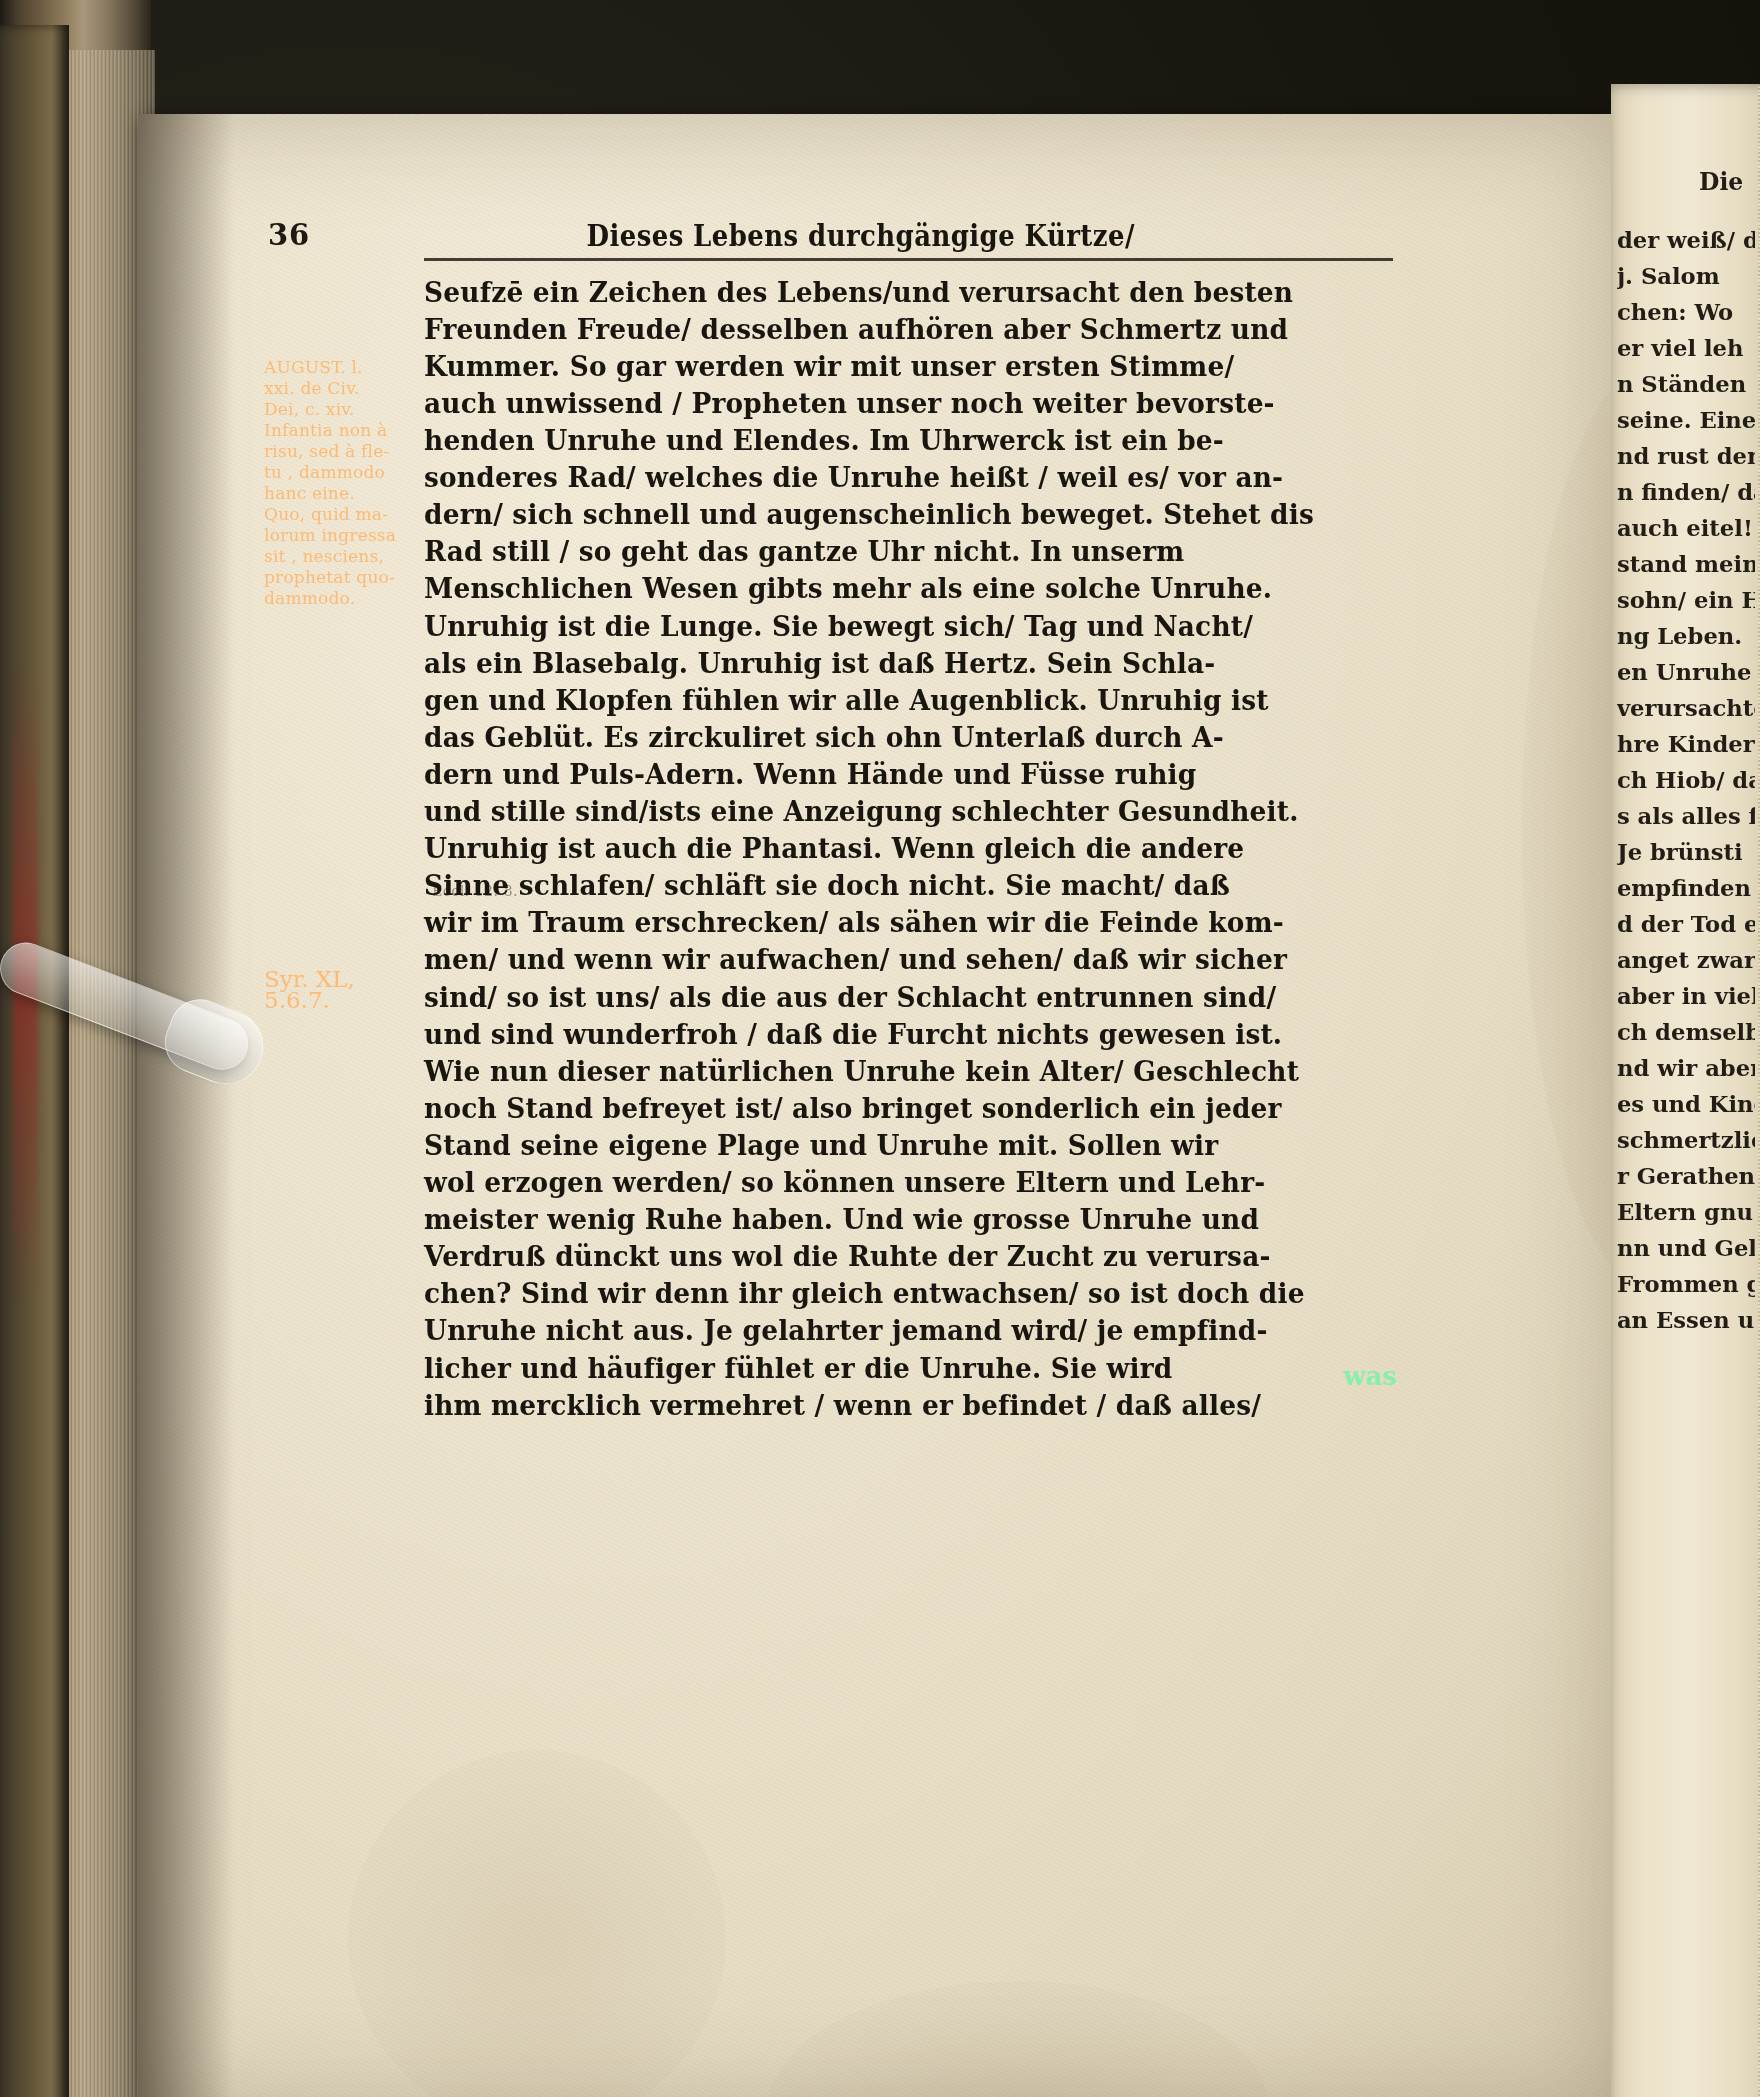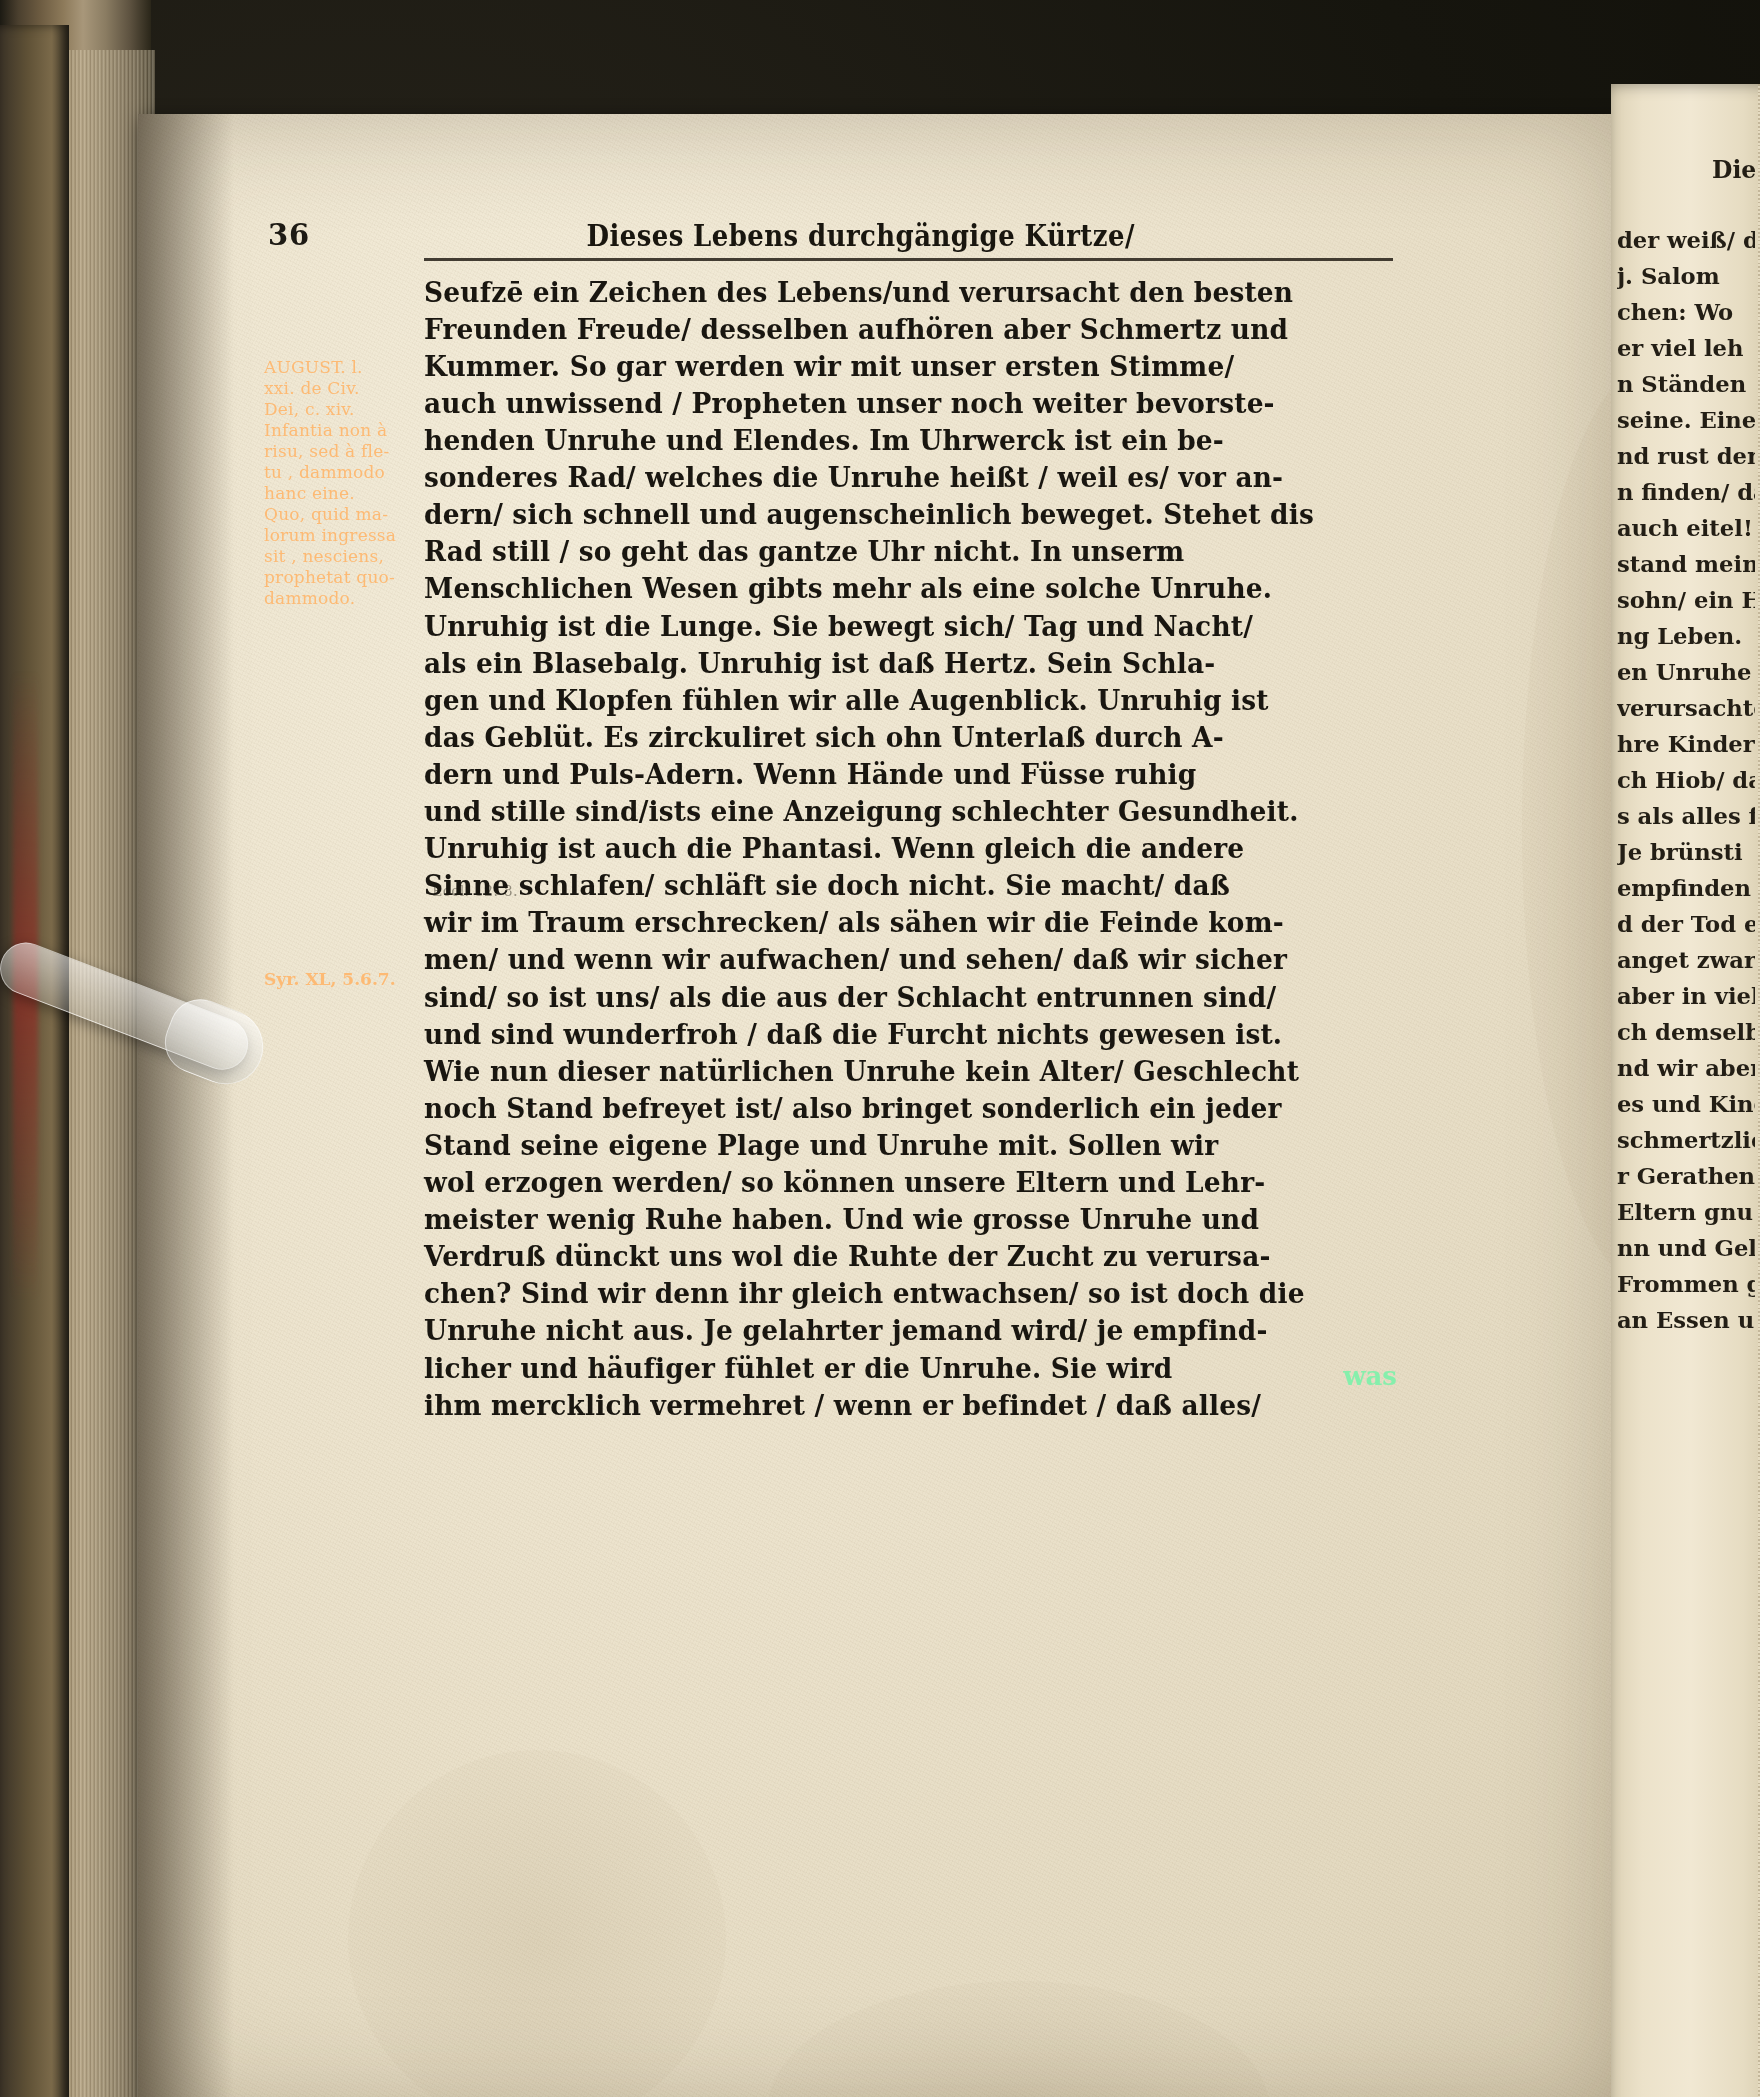--- a/index.html
+++ b/index.html
@@ -225,23 +225,23 @@
     top: 357px;
     width: 151px;
     font-size: 17px;
     line-height: 21px;
     letter-spacing: 0.2px;
   }
   .marg-2 {
     left: 264px;
     top: 969px;
     width: 155px;
-    font-size: 17px;
+    font-size: 23px;
     line-height: 21px;
-    font-weight: 700;
+    font-weight: 400;
   }
   .marg-ghost {
     left: 432px;
     top: 883px;
     font-size: 14.3px;
     color: rgba(40,35,25,0.45);
     letter-spacing: 0.4px;
   }
 
   
@@ -254,26 +254,25 @@
     font-size: 22.7px;
     line-height: 36px;
     font-weight: 700;
     color: #231e15;
     overflow: hidden;
     height: 1837px;
   }
   .rp-head {
     position: absolute;
     left: 88px;
-    top: 72px;
+    top: 84px;
     font-family: "DejaVu Serif", serif;
     font-size: 23.5px;
     font-weight: 700;
     color: #231e15;
-    margin-left: 13px;
   }
   .rp-text .line { display:block; white-space: nowrap; }
 
   
   .stain {
     position: absolute;
     border-radius: 50%;
     pointer-events: none;
   }
   .stain-a { left: 1384px; top: 252px; width: 260px; height: 923px; background: radial-gradient(ellipse, rgba(145,120,80,0.16), rgba(145,120,80,0)); }

